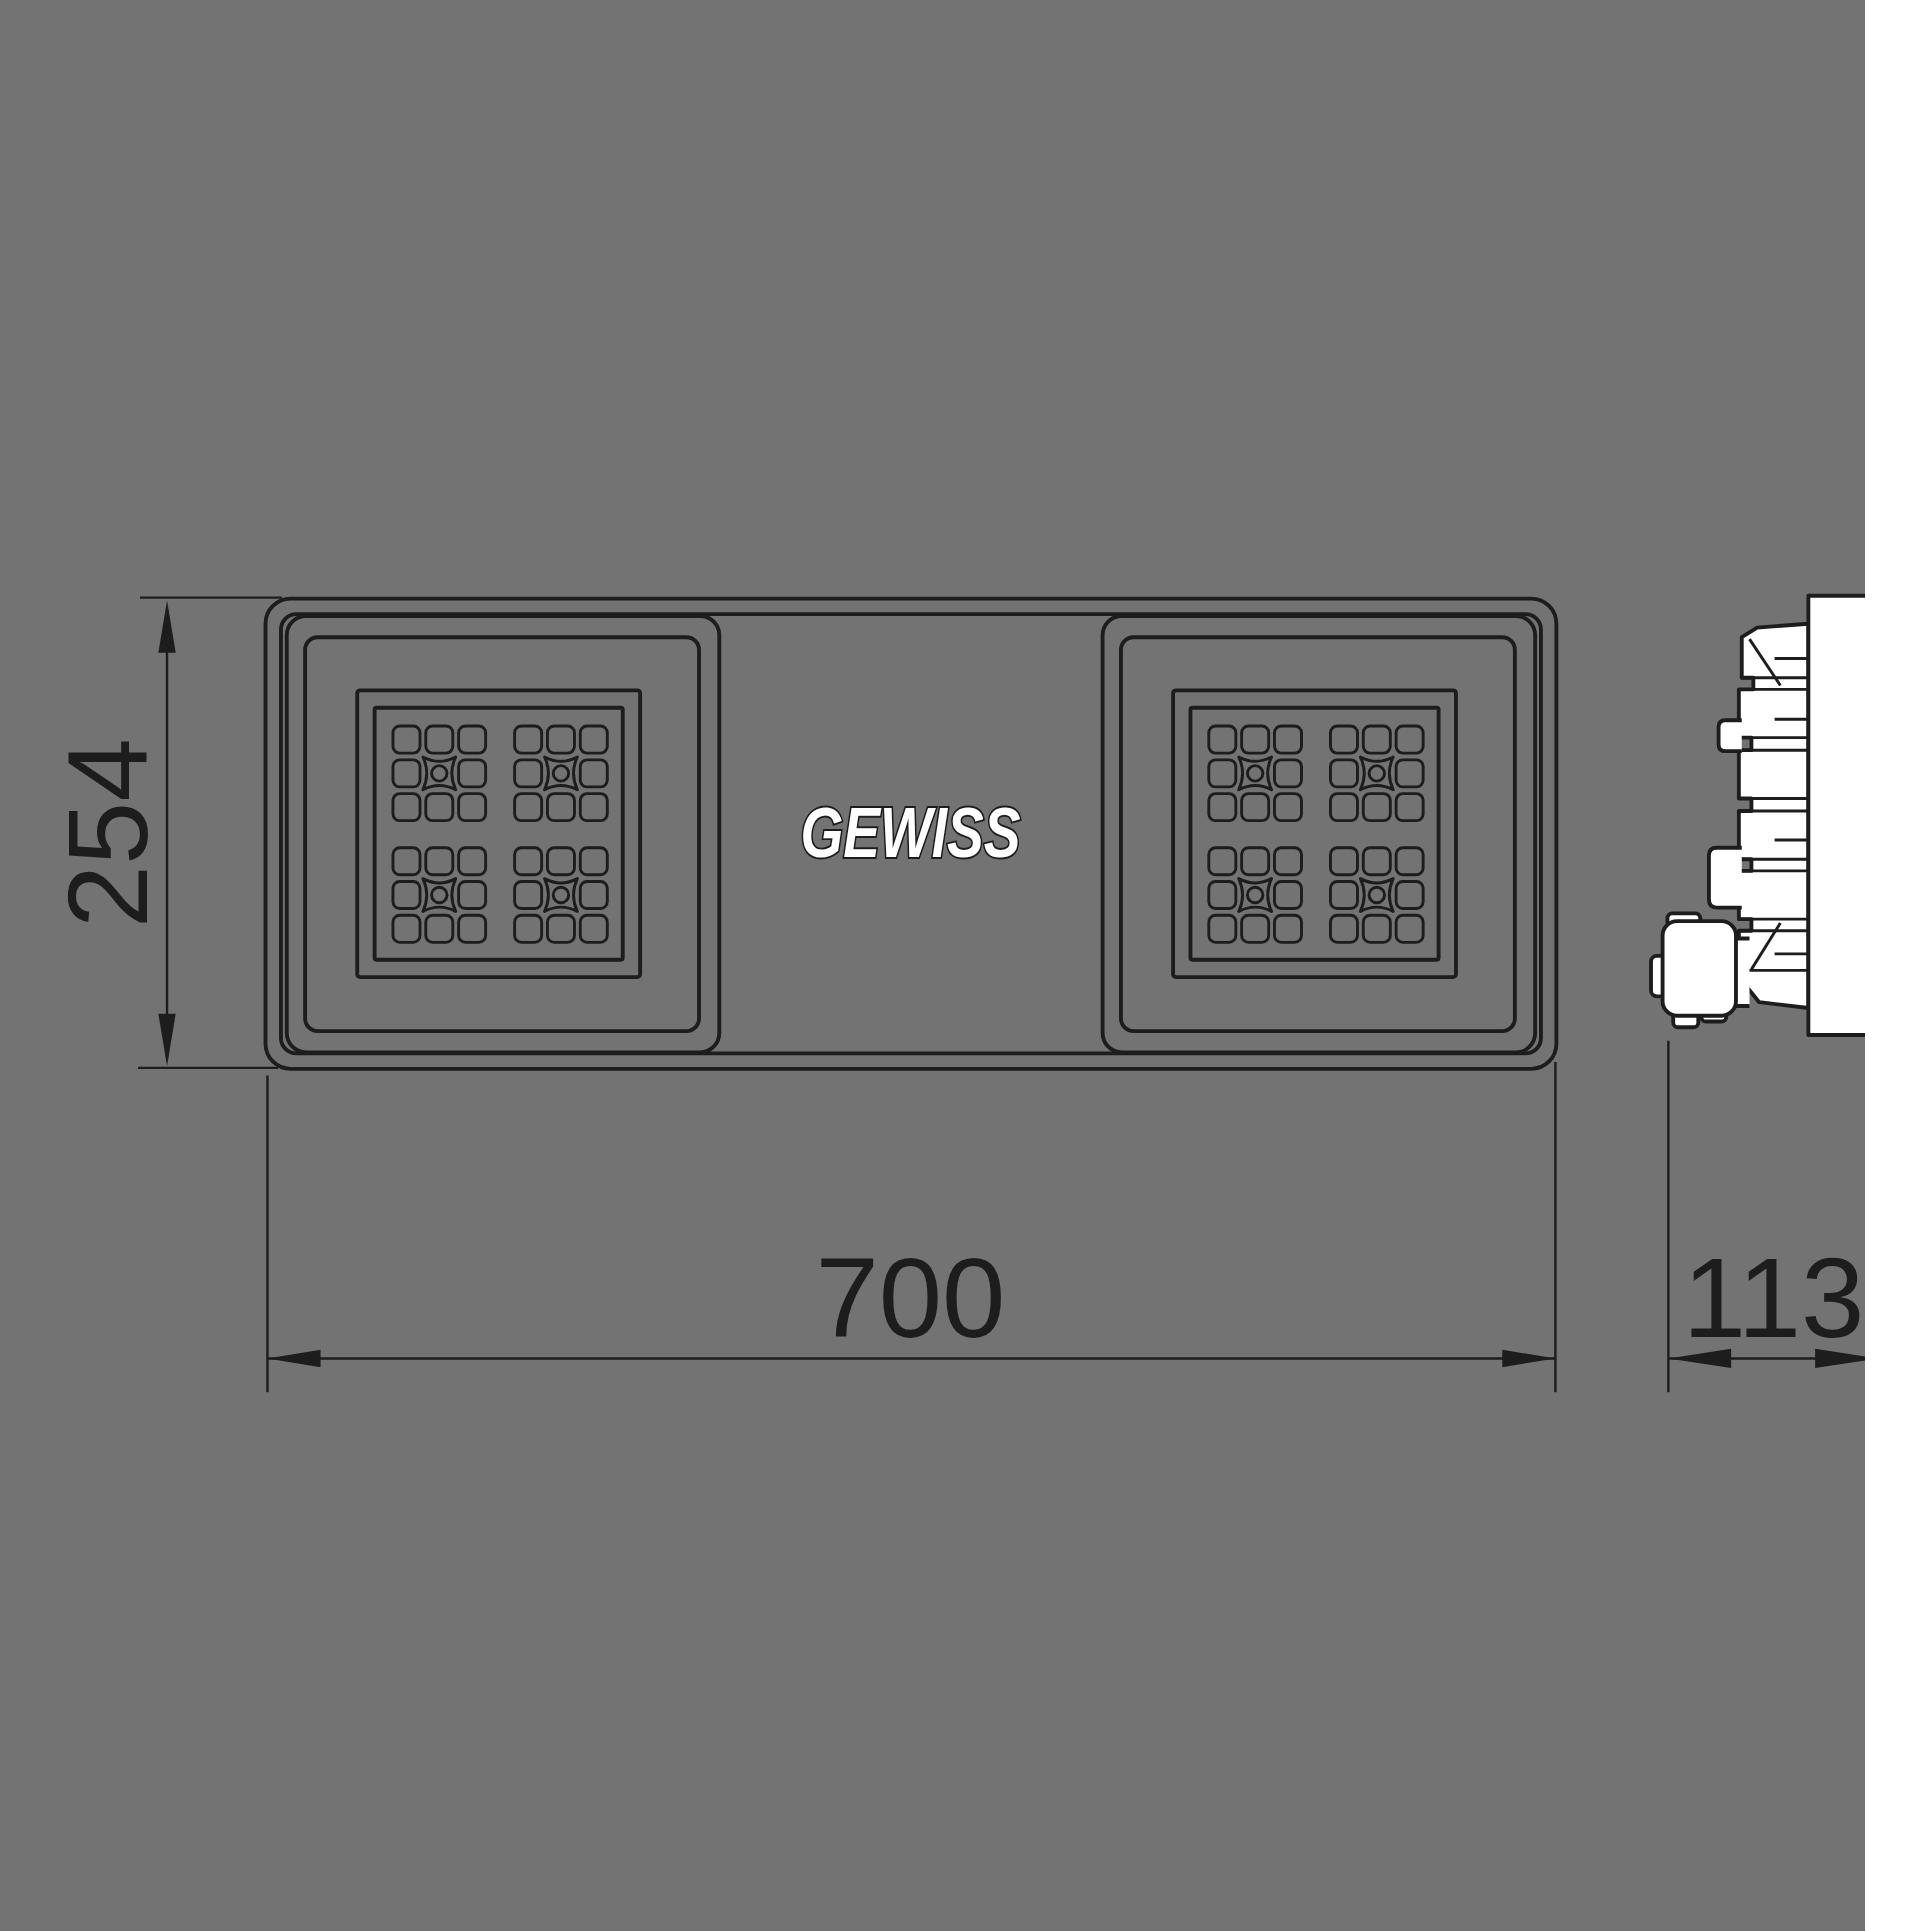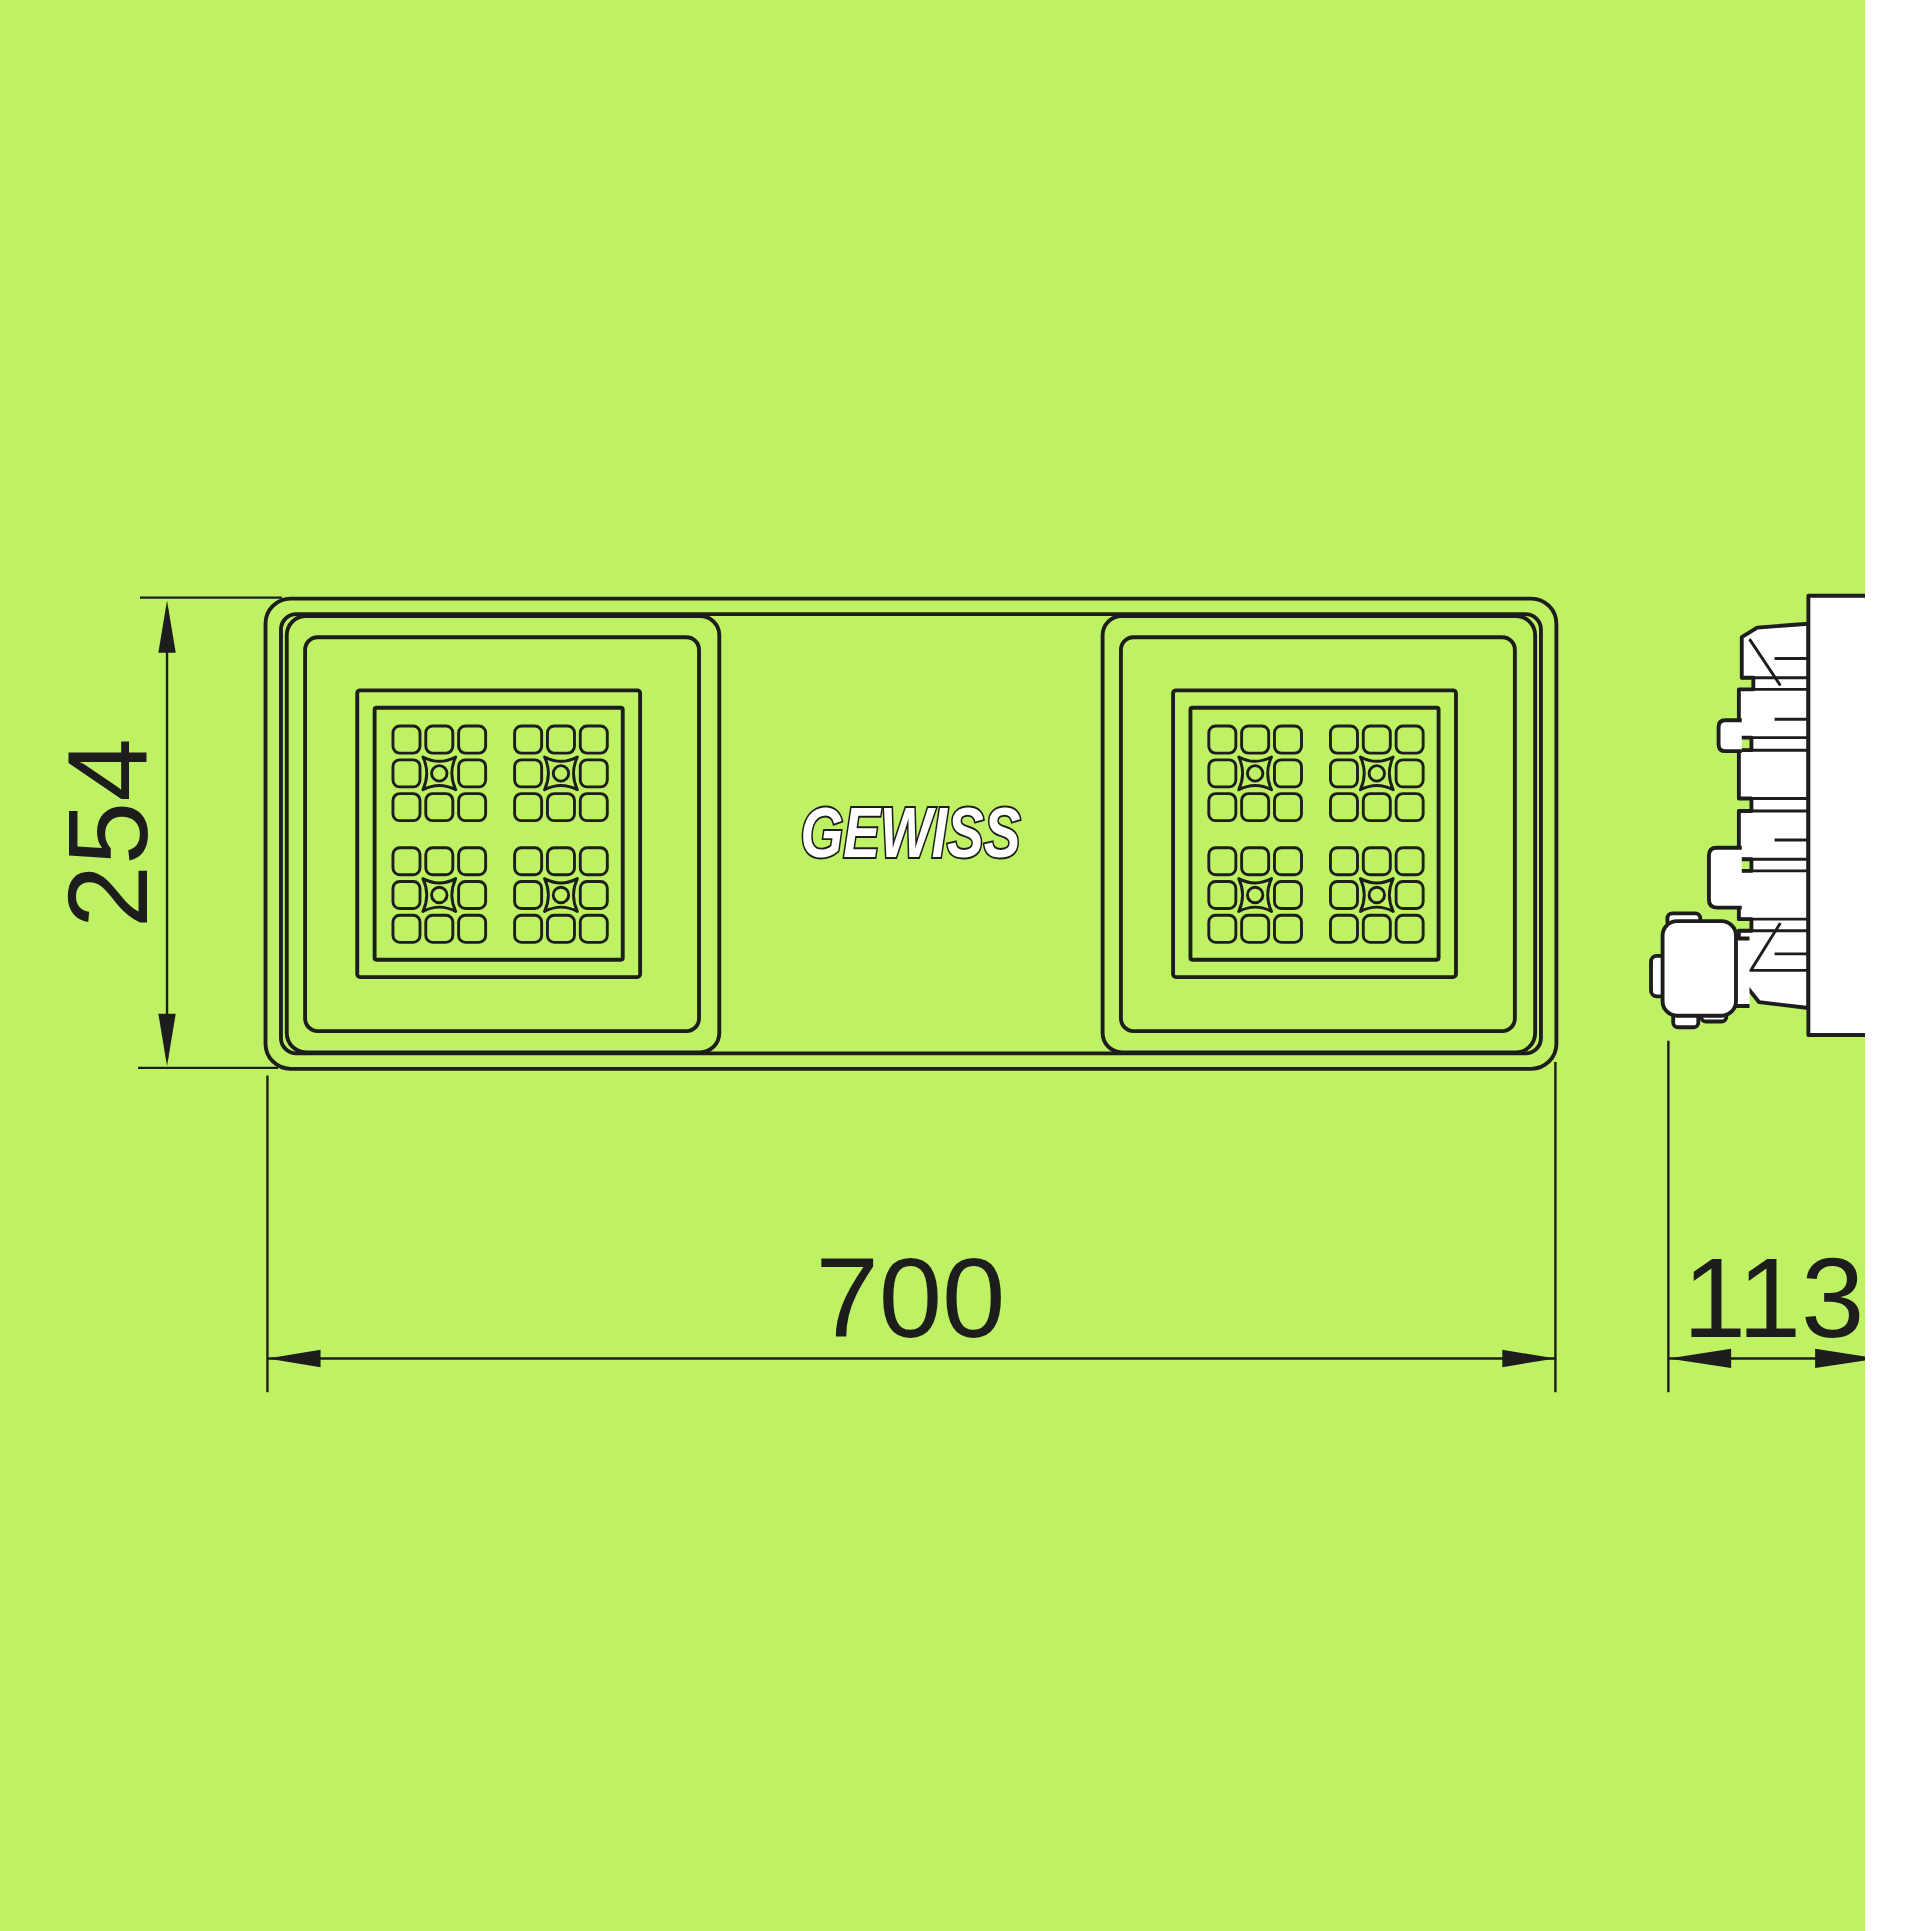--- a/index.html
+++ b/index.html
@@ -1,16 +1,16 @@
 <!DOCTYPE html>
 <html><head>
 <meta charset="utf-8">
 <style>
   html,body{margin:0;padding:0;background:#fff;}
-  .canvas{position:relative;width:1865px;height:1931px;background:#bef264;overflow:hidden;
+  .canvas{position:relative;width:1865px;height:1931px;background:#737373;overflow:hidden;
           font-family:"Liberation Sans",sans-serif;}
   svg{display:block;width:1931px;height:1931px;}
   .ln{fill:none;stroke:#1d1d1d;stroke-width:4;stroke-linejoin:round;stroke-linecap:round;}
   .ln-thin{fill:none;stroke:#1d1d1d;stroke-width:3;stroke-linejoin:round;}
   .white{fill:#ffffff;stroke:#1d1d1d;stroke-width:4;stroke-linejoin:round;}
   .dim{fill:none;stroke:#1d1d1d;stroke-width:2.5;}
   .arrow{fill:#1d1d1d;stroke:none;}
   .dim-text{font-size:118px;fill:#1d1d1d;font-family:"Liberation Sans",sans-serif;}
   .logo{font-size:72px;font-weight:bold;font-style:italic;fill:#ffffff;stroke:#1d1d1d;
         stroke-width:4;paint-order:stroke;font-family:"Liberation Sans",sans-serif;}

